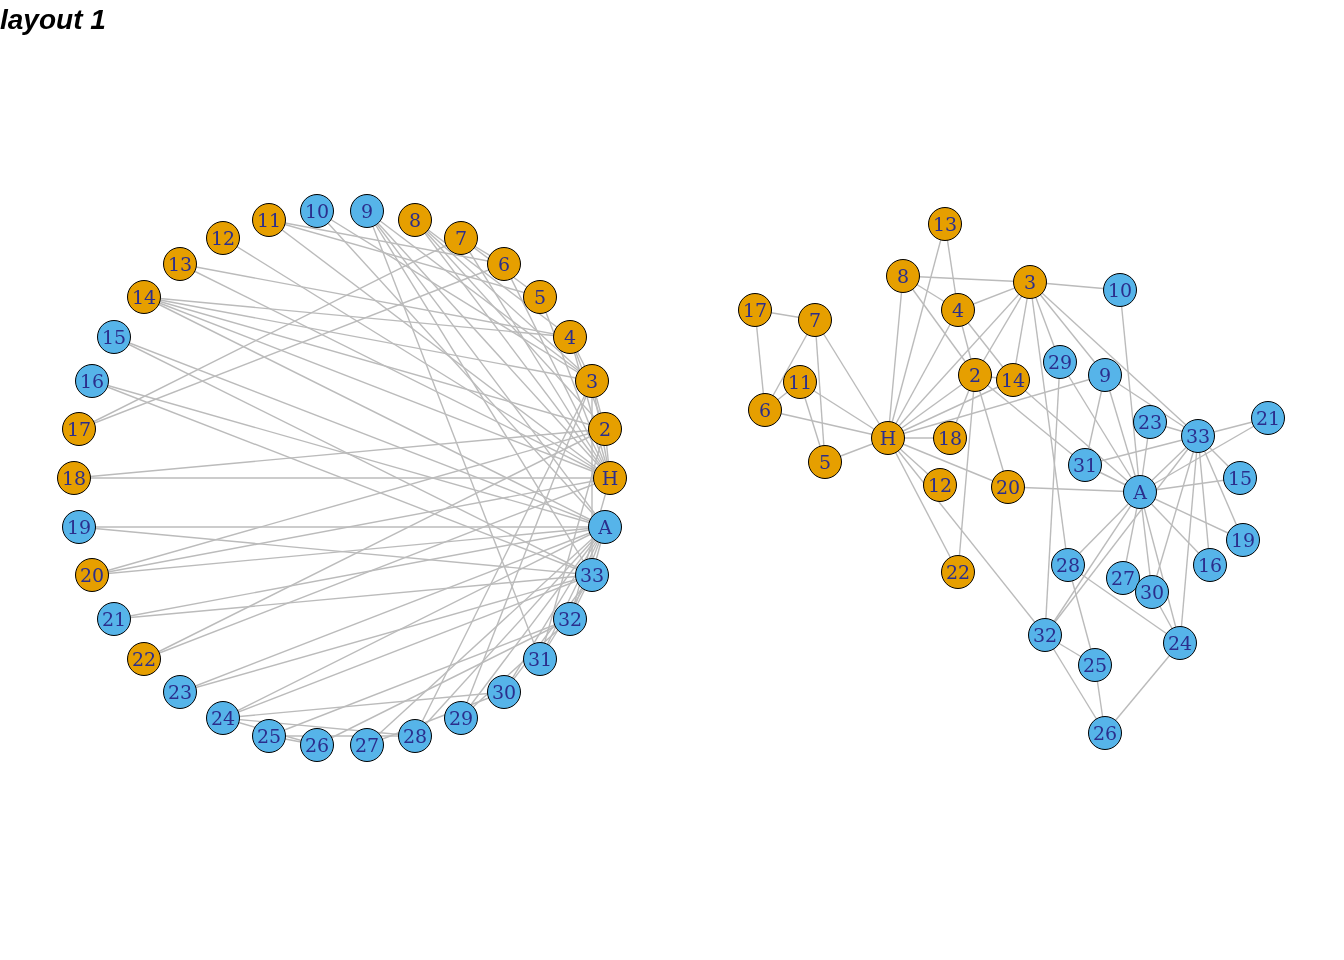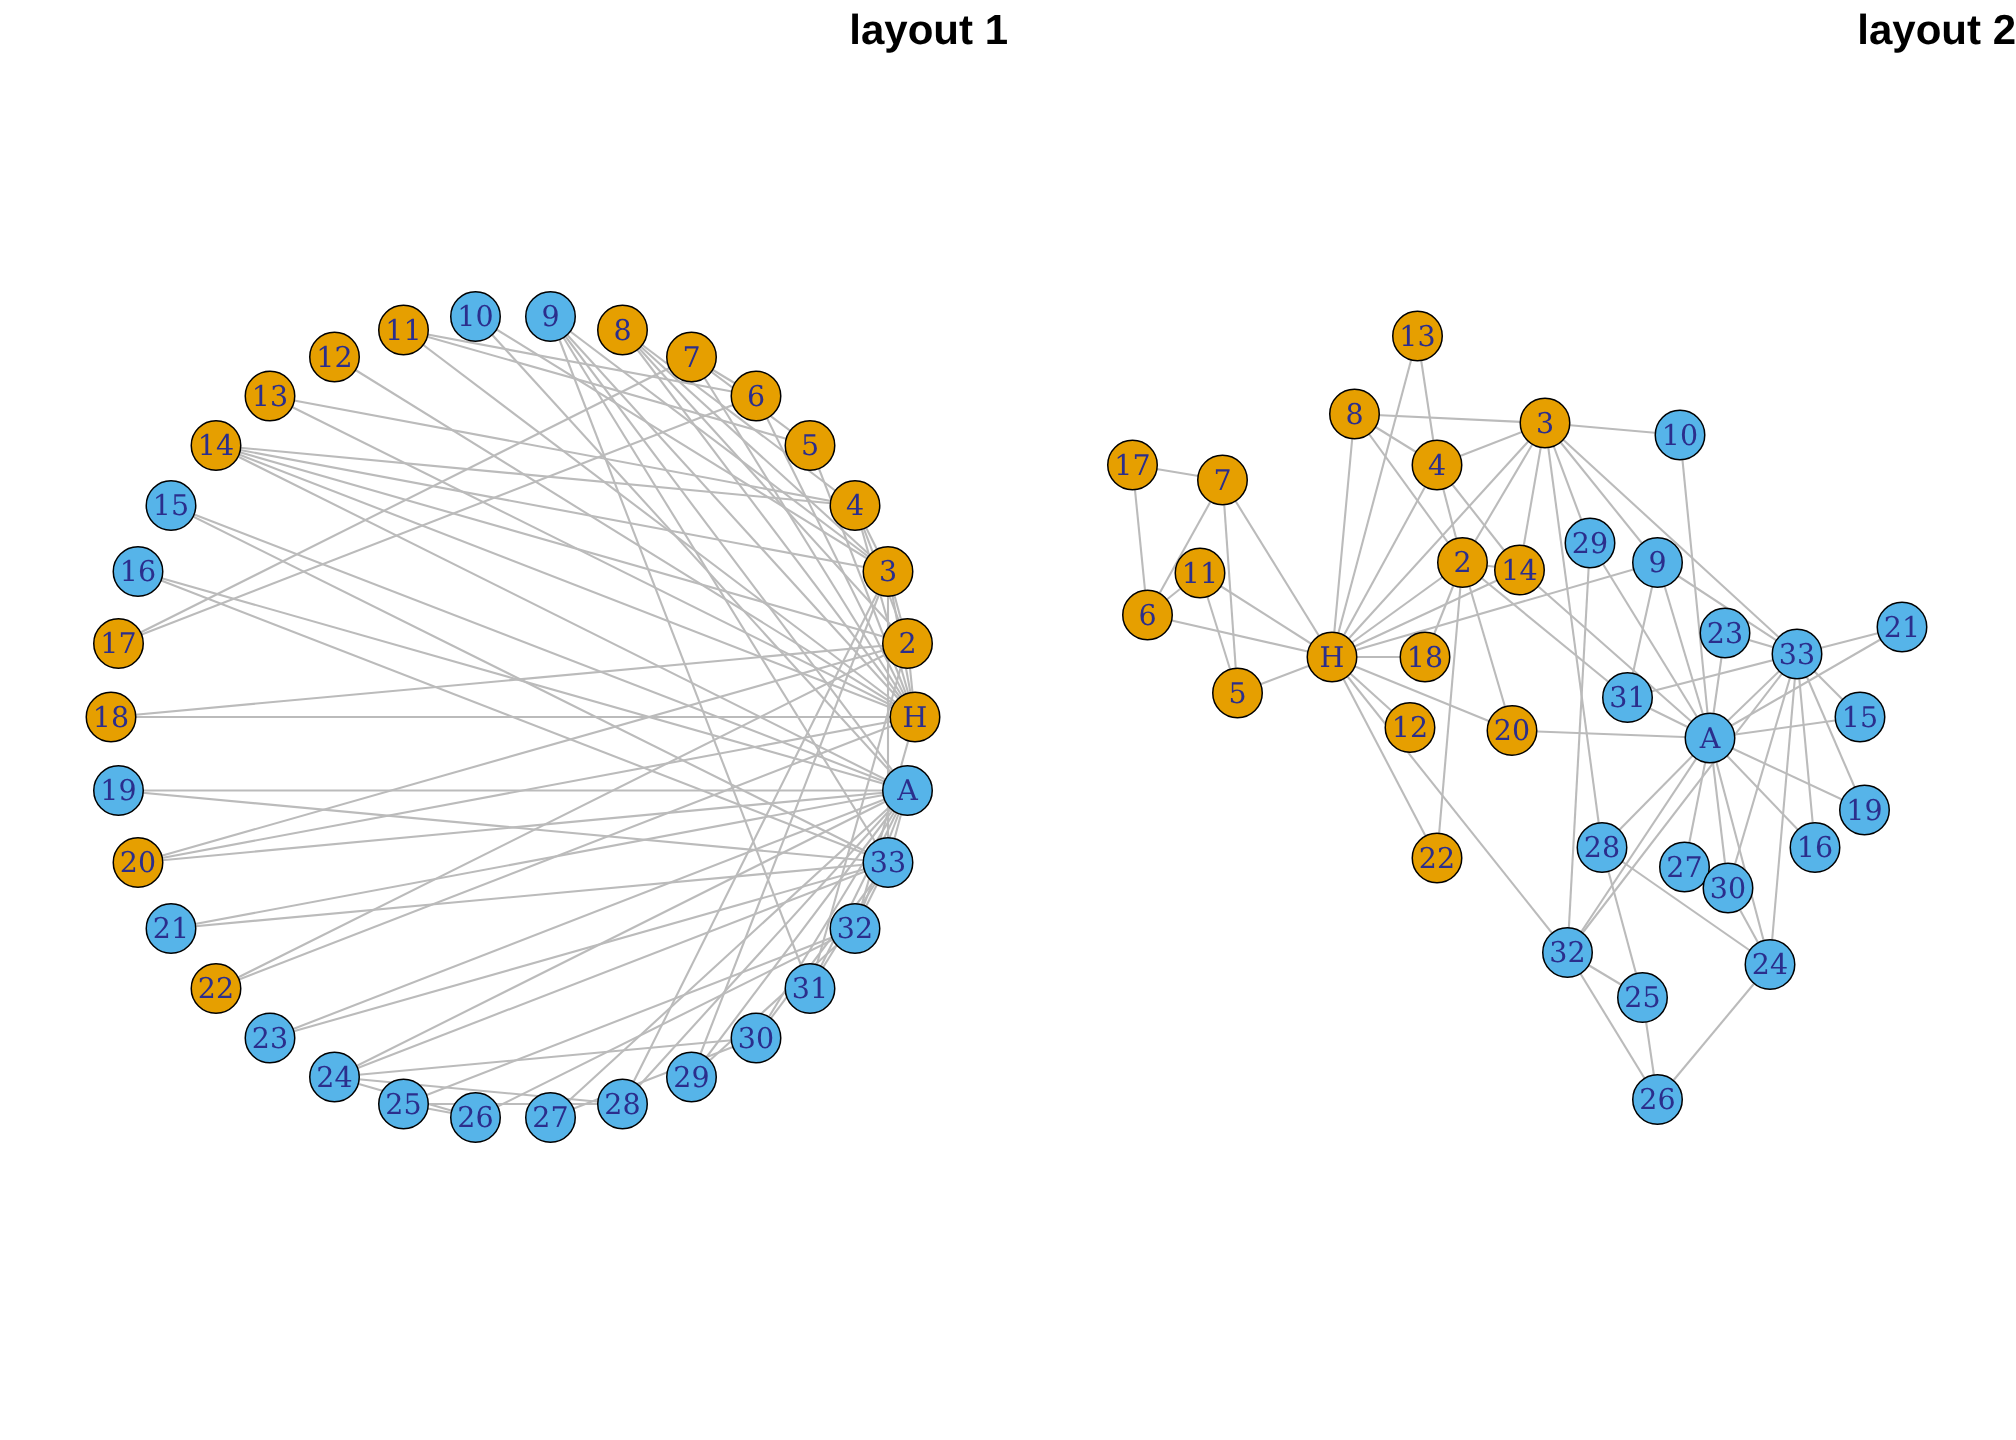--- a/index.html
+++ b/index.html
@@ -19,26 +19,27 @@
   .panel {
     position: relative;
     width: 672px;
     height: 960px;
   }
   .panel-title {
     position: absolute;
     top: 4px;
     left: 0;
     right: 0;
-    text-align: right;
+    text-align: left;
     font-size: 28px;
     font-weight: bold;
     color: #000000;
     margin: 0;
     font-family: "Liberation Sans", "DejaVu Sans", sans-serif;
+    font-style: italic;
   }
   svg.graph {
     position: absolute;
     inset: 0;
   }
   .node-label {
     font-family: "DejaVu Serif", "Liberation Serif", serif;
     font-size: 19px;
     text-anchor: middle;
     pointer-events: none;
@@ -197,21 +198,20 @@
           <circle cx="570" cy="619" r="16.5" fill="#56B4E9" stroke="#000000" stroke-width="1"></circle>
           <text x="570" y="619" dy="0.35em" fill="#2b2e8c" class="node-label">32</text>
           <circle cx="592" cy="575" r="16.5" fill="#56B4E9" stroke="#000000" stroke-width="1"></circle>
           <text x="592" y="575" dy="0.35em" fill="#2b2e8c" class="node-label">33</text>
           <circle cx="605" cy="527" r="16.5" fill="#56B4E9" stroke="#000000" stroke-width="1"></circle>
           <text x="605" y="527" dy="0.35em" fill="#2b2e8c" class="node-label">A</text>
         </g>
       </svg>
   </div>
   <div class="panel">
-    <h2 class="panel-title">layout 2</h2>
     <svg class="graph" width="672" height="960" viewBox="0 0 672 960" xmlns="http://www.w3.org/2000/svg">
         <g>
           <line x1="216" y1="438" x2="303" y2="375" stroke="#bbbbbb" stroke-width="1.4"></line>
           <line x1="216" y1="438" x2="358" y2="282" stroke="#bbbbbb" stroke-width="1.4"></line>
           <line x1="216" y1="438" x2="286" y2="310" stroke="#bbbbbb" stroke-width="1.4"></line>
           <line x1="216" y1="438" x2="153" y2="462" stroke="#bbbbbb" stroke-width="1.4"></line>
           <line x1="216" y1="438" x2="93" y2="410" stroke="#bbbbbb" stroke-width="1.4"></line>
           <line x1="216" y1="438" x2="143" y2="320" stroke="#bbbbbb" stroke-width="1.4"></line>
           <line x1="216" y1="438" x2="231" y2="276" stroke="#bbbbbb" stroke-width="1.4"></line>
           <line x1="216" y1="438" x2="433" y2="375" stroke="#bbbbbb" stroke-width="1.4"></line>

